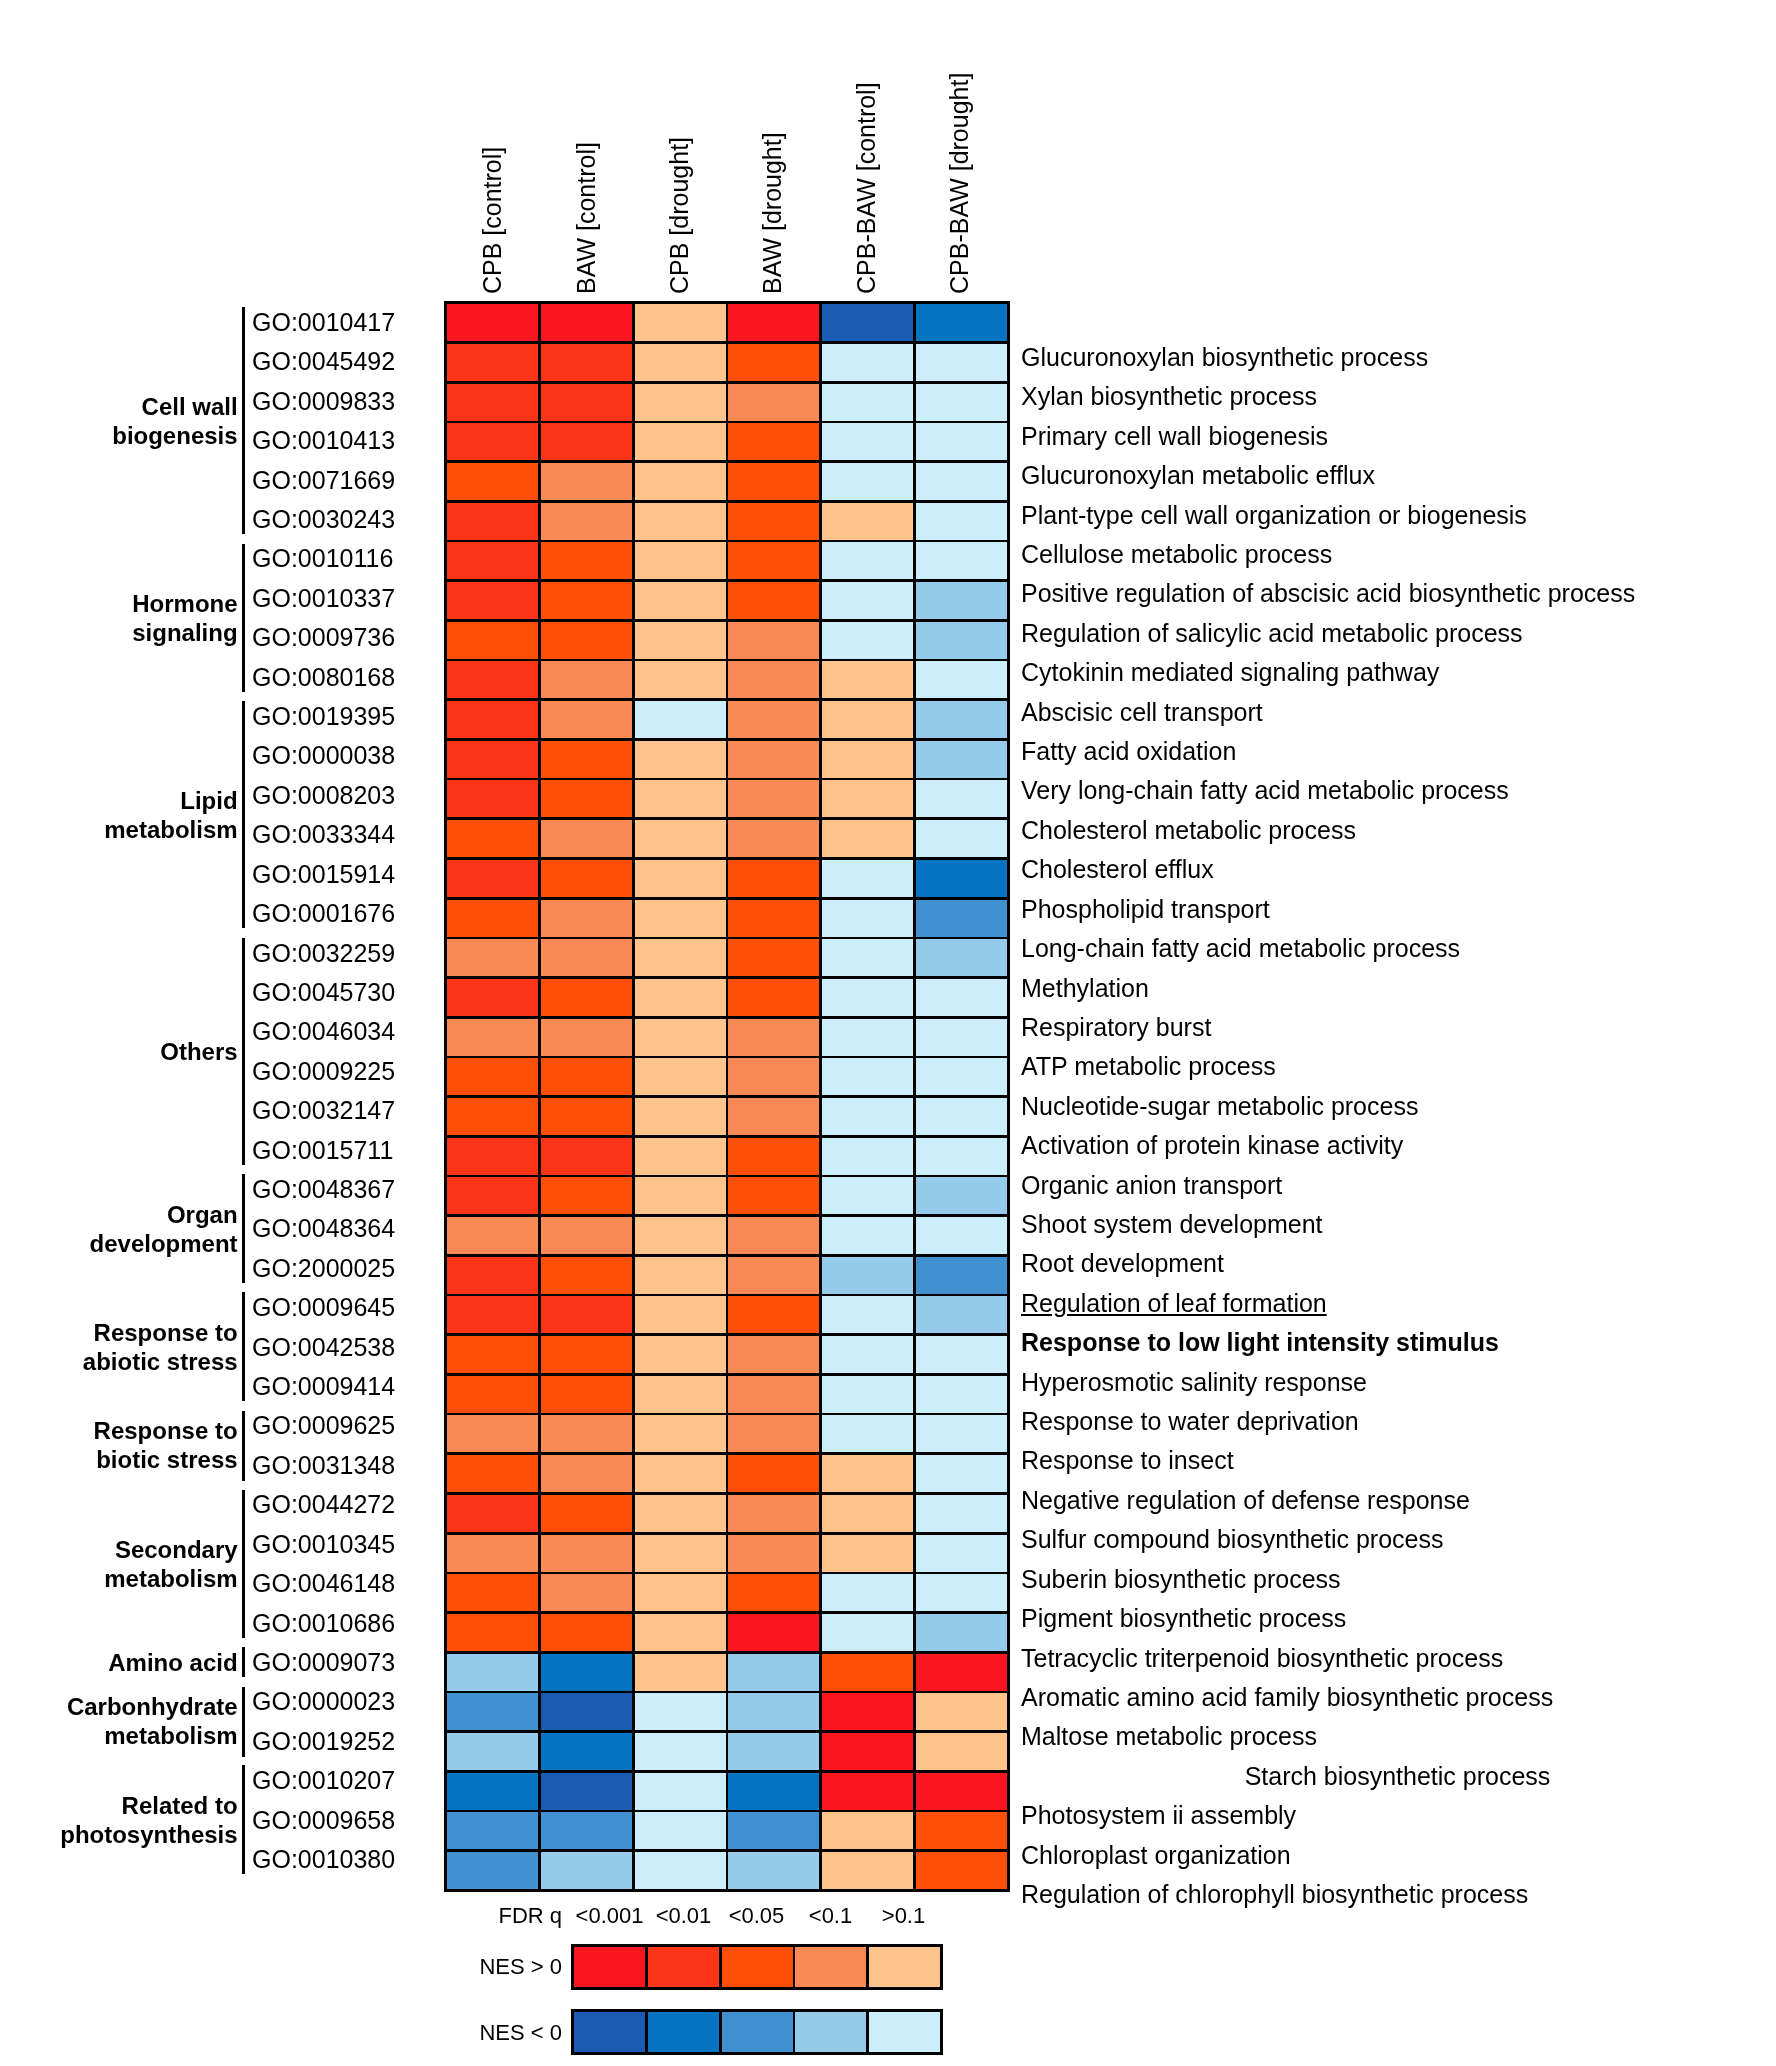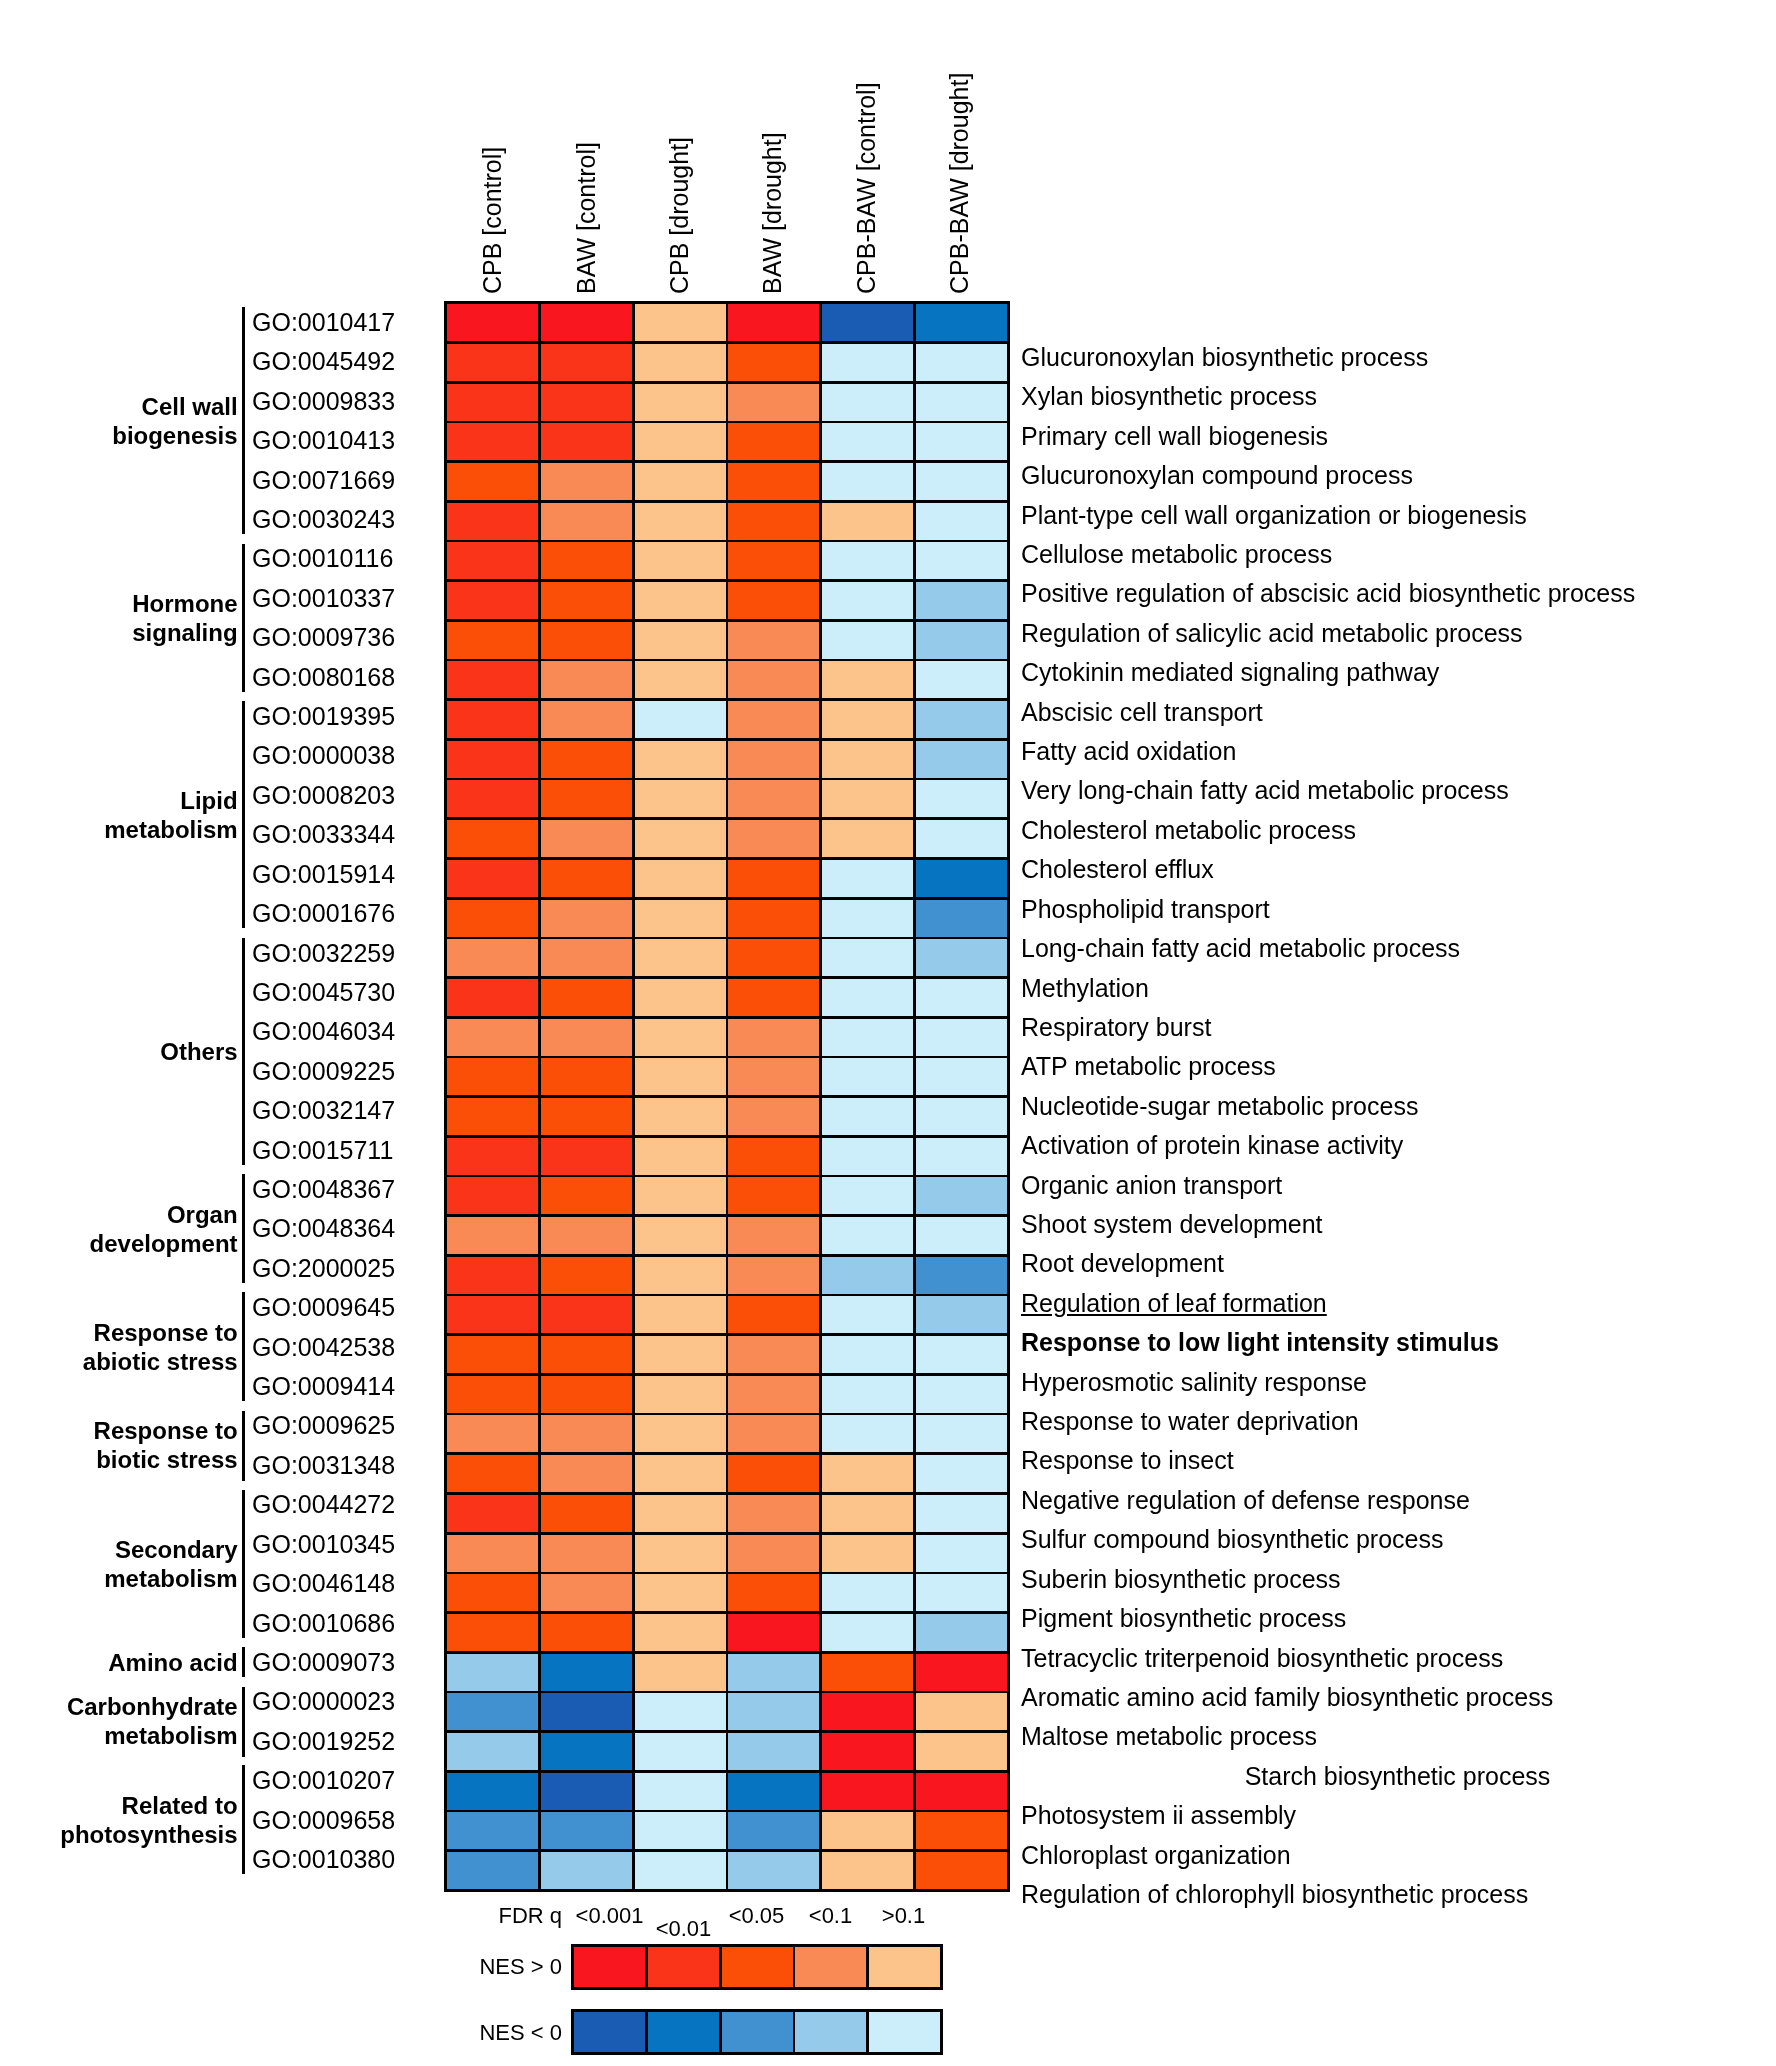--- a/index.html
+++ b/index.html
@@ -363,21 +363,21 @@
       <div class="hm-cell" title="GO:0010380" style="background: rgb(149, 202, 235);"></div>
       <div class="hm-cell" title="GO:0010380" style="background: rgb(204, 238, 250);"></div>
       <div class="hm-cell" title="GO:0010380" style="background: rgb(149, 202, 235);"></div>
       <div class="hm-cell" title="GO:0010380" style="background: rgb(252, 196, 139);"></div>
       <div class="hm-cell" title="GO:0010380" style="background: rgb(251, 79, 8);"></div>
     </div>
   <div id="descs">
       <div class="row-desc" style="top: 304px;">Glucuronoxylan biosynthetic process</div>
       <div class="row-desc" style="top: 343px;">Xylan biosynthetic process</div>
       <div class="row-desc" style="top: 383px;">Primary cell wall biogenesis</div>
-      <div class="row-desc" style="top: 422px;">Glucuronoxylan compound process</div>
+      <div class="row-desc" style="top: 422px;">Glucuronoxylan metabolic efflux</div>
       <div class="row-desc" style="top: 462px;">Plant-type cell wall organization or biogenesis</div>
       <div class="row-desc" style="top: 501px;">Cellulose metabolic process</div>
       <div class="row-desc" style="top: 540px;">Positive regulation of abscisic acid biosynthetic process</div>
       <div class="row-desc" style="top: 580px;">Regulation of salicylic acid metabolic process</div>
       <div class="row-desc" style="top: 619px;">Cytokinin mediated signaling pathway</div>
       <div class="row-desc" style="top: 659px;">Abscisic cell transport</div>
       <div class="row-desc" style="top: 698px;">Fatty acid oxidation</div>
       <div class="row-desc" style="top: 737px;">Very long-chain fatty acid metabolic process</div>
       <div class="row-desc" style="top: 777px;">Cholesterol metabolic process</div>
       <div class="row-desc" style="top: 816px;">Cholesterol efflux</div>
@@ -405,21 +405,21 @@
       <div class="row-desc" style="top: 1683px;">Maltose metabolic process</div>
       <div class="row-desc" style="top: 1723px; text-align: center;">Starch biosynthetic process</div>
       <div class="row-desc" style="top: 1762px;">Photosystem ii assembly</div>
       <div class="row-desc" style="top: 1802px;">Chloroplast organization</div>
       <div class="row-desc" style="top: 1841px;">Regulation of chlorophyll biosynthetic process</div>
     </div>
 
   <div class="legend-text right-align" style="left:432px; width:130px; top:1901px;">FDR q</div>
   <div id="fdr-values">
       <div class="legend-text fdr-value" style="left: 550px; top: 1901px;">&lt;0.001</div>
-      <div class="legend-text fdr-value" style="left: 624px; top: 1901px; margin-top: 13px;">&lt;0.01</div>
+      <div class="legend-text fdr-value" style="left: 624px; top: 1901px;">&lt;0.01</div>
       <div class="legend-text fdr-value" style="left: 697px; top: 1901px;">&lt;0.05</div>
       <div class="legend-text fdr-value" style="left: 771px; top: 1901px;">&lt;0.1</div>
       <div class="legend-text fdr-value" style="left: 844px; top: 1901px;">&gt;0.1</div>
     </div>
 
   <div class="legend-text right-align" style="left:378px; width:184px; top:1952px;">NES &gt; 0</div>
   <div id="pos-bar" class="legend-bar" style="left:571px; top:1944px;">
       <div class="legend-cell" style="background: rgb(250, 22, 30);"></div>
       <div class="legend-cell" style="background: rgb(249, 52, 25);"></div>
       <div class="legend-cell" style="background: rgb(251, 79, 8);"></div>

